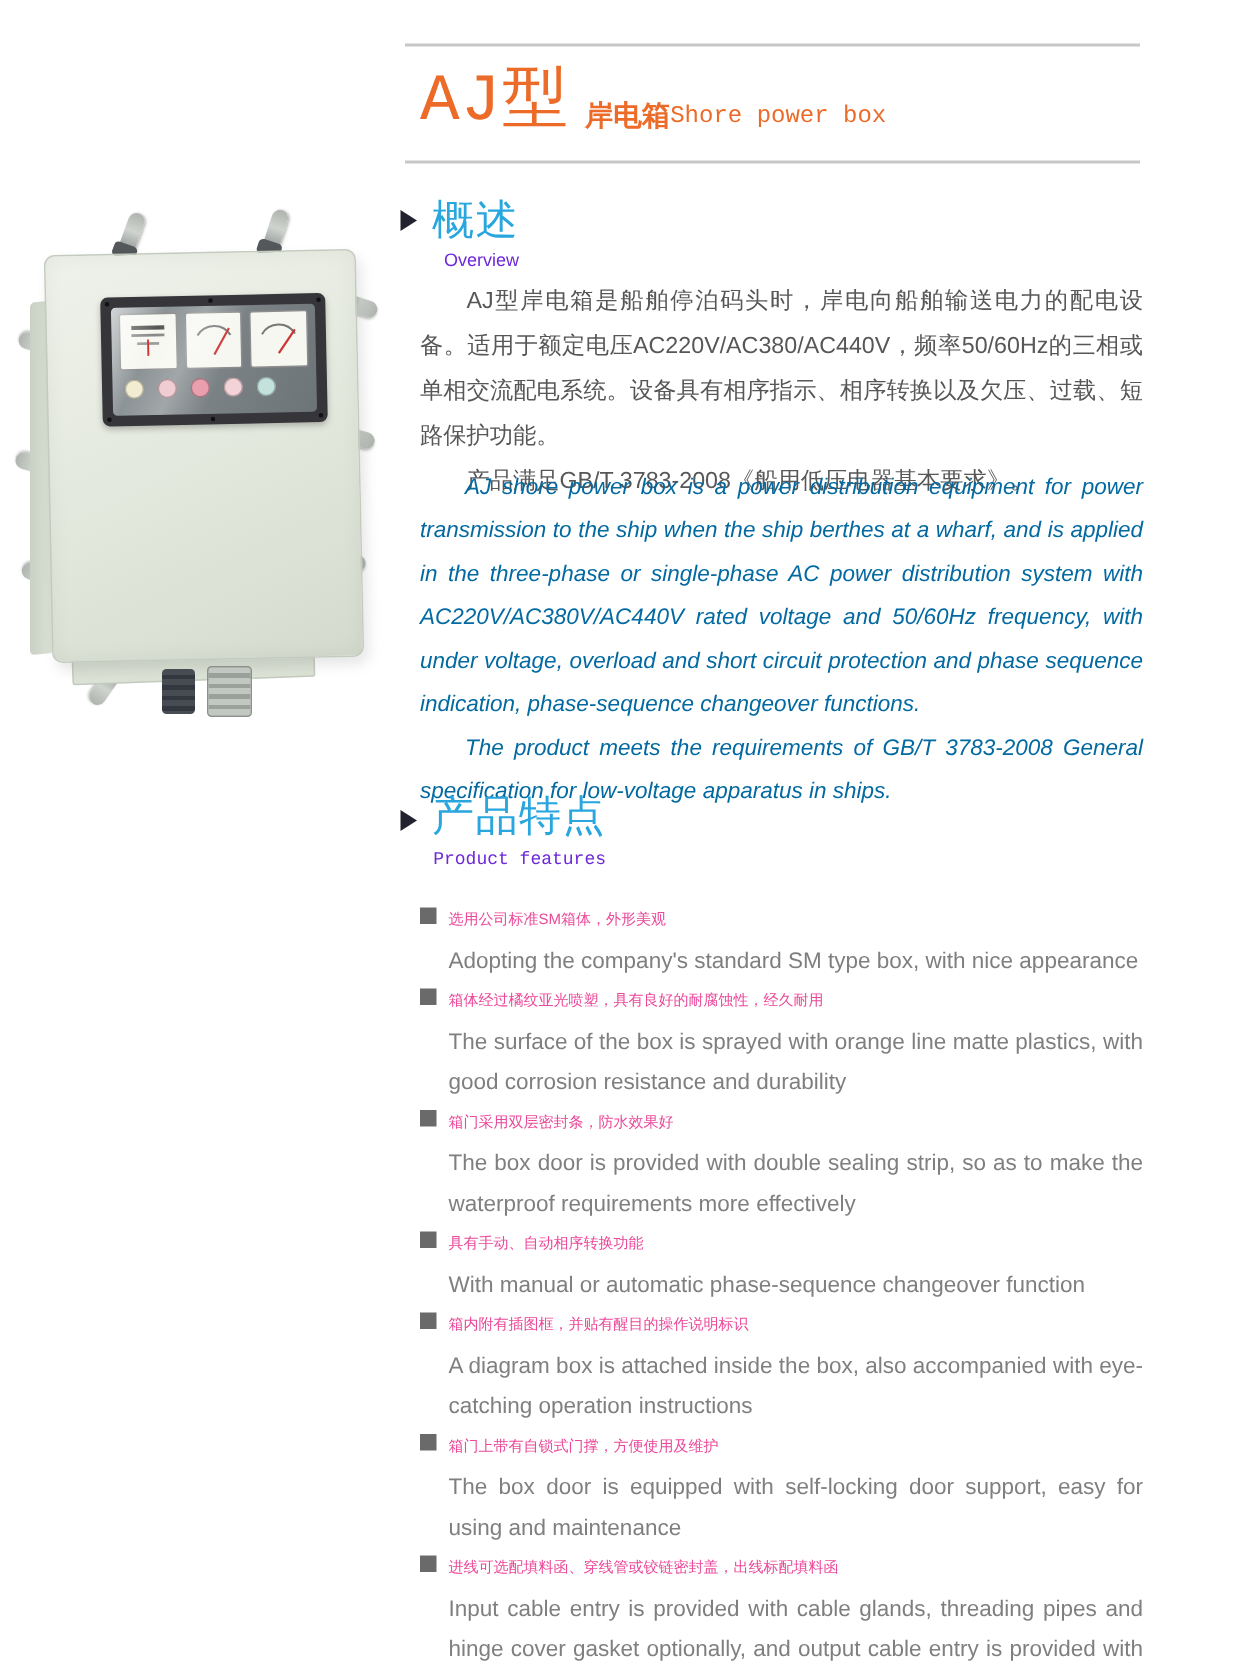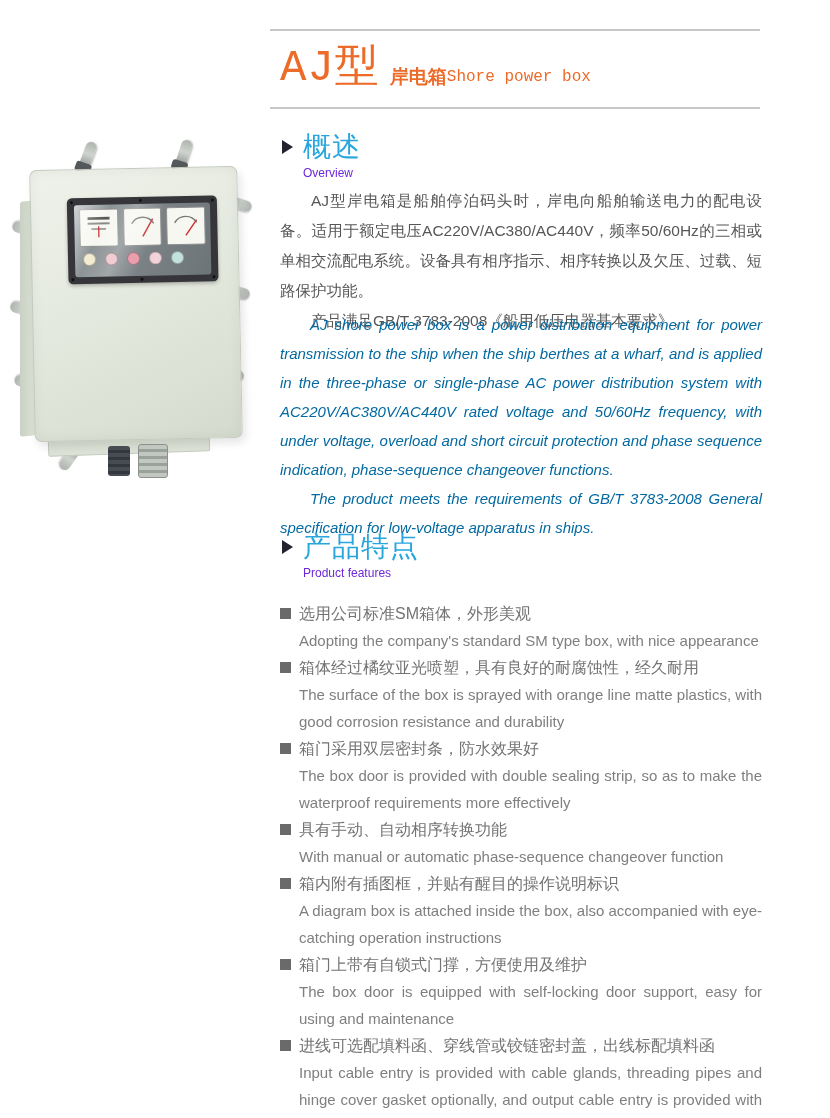--- a/index.html
+++ b/index.html
@@ -13,34 +13,34 @@
   .rule-bottom{top:107px;}
 
   
   .title-block{position:absolute;left:280px;top:44px;display:flex;align-items:flex-end;color:#ec6b28;font-family:Liberation Mono, monospace;}
   .title-model{font-size:44px;line-height:48px;letter-spacing:1px;font-weight:400;}
   .title-sub{margin-left:10px;margin-bottom:3px;display:flex;}
   .title-cn{font-size:19px;font-weight:bold;line-height:22px;}
   .title-en{font-size:16px;line-height:20px;}
 
   
-  .section-head{position:absolute;left:282px;display:flex;}
+  .section-head{position:absolute;left:267px;display:flex;text-align:right;}
   .tri{width:0;height:0;border-left:11px solid #22232e;border-top:7px solid transparent;border-bottom:7px solid transparent;margin-top:9px;margin-right:10px;}
   .head-txt{display:flex;flex-direction:column;}
   .head-cn{font-size:28px;line-height:32px;color:#29a6de;font-weight:500;letter-spacing:1px;}
   .head-en{font-size:12px;line-height:21px;color:#6d28d9;}
 
   
   .copy{position:absolute;left:280px;width:482px;color:#585757;}
   .cn-copy p{margin:0;font-size:15.5px;line-height:30px;text-align:justify;text-indent:2em;}
   .en-copy p{margin:0;font-size:15px;line-height:29px;text-align:justify;text-indent:2em;color:#0369a1;font-style:italic;}
 
   
   .features{position:absolute;left:280px;width:482px;}
-  .feat-cn{font-size:16px;line-height:27px;color:#737373;}
+  .feat-cn{font-size:10px;line-height:27px;color:#ec4899;}
   .sq{display:inline-block;width:11px;height:11px;background:#6a6a6a;margin-right:8px;}
   .feat-en{font-size:15px;line-height:27px;color:#7f7f7f;text-align:justify;margin-left:19px;}
 
   
   .device{position:absolute;left:12px;top:146px;width:250px;height:335px;}
   .box-body{
     position:absolute;left:20px;top:22px;width:206px;height:270px;
     background:linear-gradient(155deg,#eff2ea 0%,#e2e7dc 55%,#d4dbce 100%);
     border:1px solid #c3cabe;border-radius:7px;transform:rotate(-1.2deg);
     box-shadow:inset 0 0 14px rgba(0,0,0,.05),3px 5px 9px rgba(0,0,0,.10);
@@ -162,21 +162,21 @@
 <div class="copy cn-copy" style="top:186px;">
   <p>AJ型岸电箱是船舶停泊码头时，岸电向船舶输送电力的配电设备。适用于额定电压AC220V/AC380/AC440V，频率50/60Hz的三相或单相交流配电系统。设备具有相序指示、相序转换以及欠压、过载、短路保护功能。</p>
   <p>产品满足GB/T 3783-2008《船用低压电器基本要求》。</p>
 </div>
 
 <div class="copy en-copy" style="top:310px;">
   <p>AJ shore power box is a power distribution equipment for power transmission to the ship when the ship berthes at a wharf, and is applied in the three-phase or single-phase AC power distribution system with AC220V/AC380V/AC440V rated voltage and 50/60Hz frequency, with under voltage, overload and short circuit protection and phase sequence indication, phase-sequence changeover functions.</p>
   <p>The product meets the requirements of GB/T 3783-2008 General specification for low-voltage apparatus in ships.</p>
 </div>
 
-<div class="section-head" style="top:531px;">
+<div class="section-head" style="top:531px;font-family:Liberation Mono, monospace;">
   <div class="tri"></div>
   <div class="head-txt">
     <span class="head-cn">产品特点</span>
     <span class="head-en">Product features</span>
   </div>
 </div>
 
 <div class="features" style="top:600px;">
   <div class="feat">
     <div class="feat-cn"><span class="sq"></span><span>选用公司标准SM箱体，外形美观</span></div>

